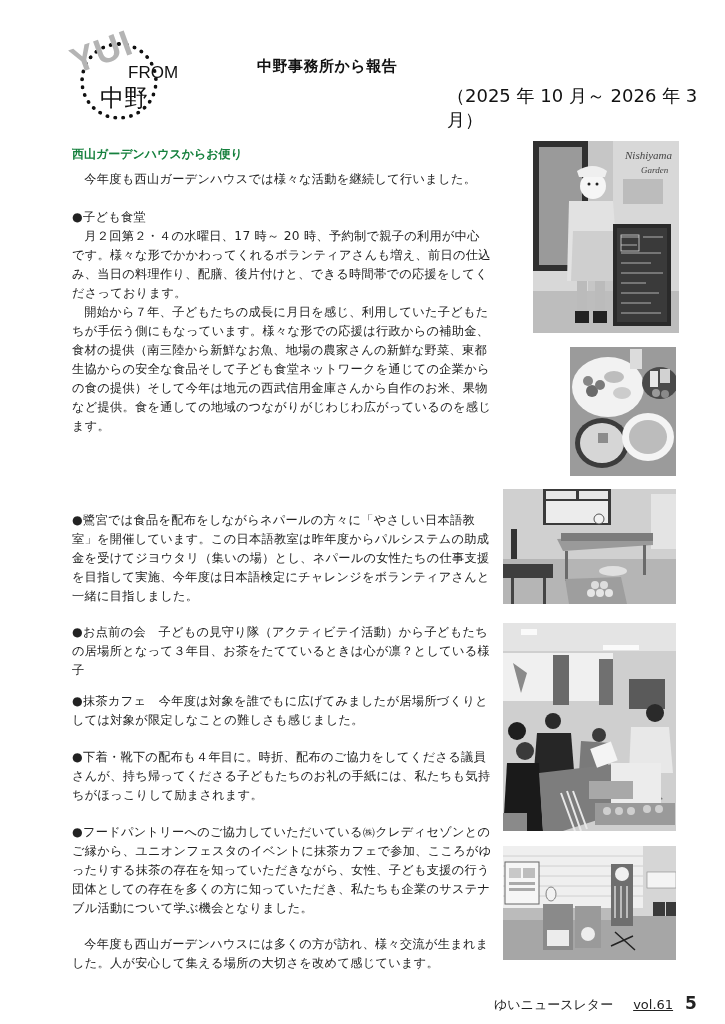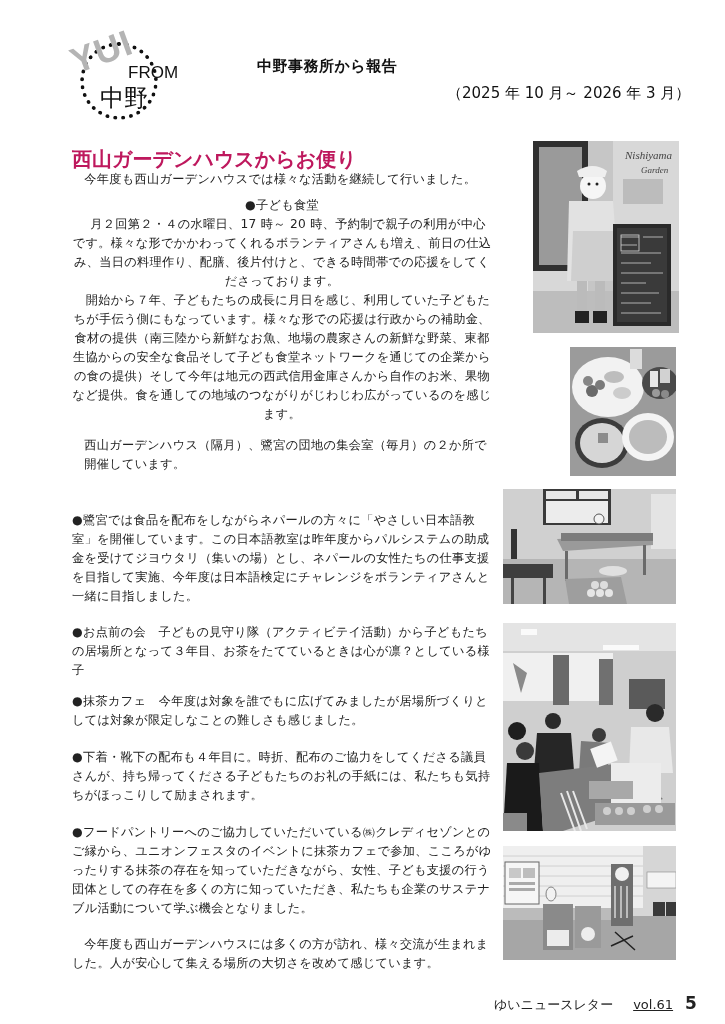--- a/index.html
+++ b/index.html
@@ -6,23 +6,23 @@
   html, body { width: 725px; height: 1024px; background: #ffffff; overflow: hidden; }
   body { position: relative; font-family: "DejaVu Sans", "Liberation Sans", sans-serif; color: #1a1a1a; }
 
   .logo { position: absolute; left: 60px; top: 22px; width: 130px; height: 110px; }
   .logo-circle { position: absolute; left: 20px; top: 20px; width: 78px; height: 78px; border-radius: 50%; border: 4px dotted #111; }
   .logo-yui { position: absolute; left: 10px; top: 12px; font-family: "Liberation Sans", sans-serif; font-weight: bold; font-size: 36px; color: #b4b4b4; transform: rotate(-20deg); letter-spacing: 1px; line-height: 1; }
   .logo-from { position: absolute; left: 68px; top: 42px; font-family: "Liberation Sans", sans-serif; font-size: 17px; color: #111; letter-spacing: 0px; line-height: 1; }
   .logo-nakano { position: absolute; left: 40px; top: 64px; font-size: 24px; color: #111; line-height: 1; }
 
   .page-title { position: absolute; left: 257px; top: 57px; font-size: 15px; font-weight: bold; color: #111; letter-spacing: 0.5px; }
-  .period { position: absolute; left: 447px; top: 84px; font-size: 15px; color: #111; }
-
-  .section-title { position: absolute; left: 72px; top: 146px; font-size: 20px; font-weight: bold; color: #be185d; }
+  .period { position: absolute; left: 447px; top: 84px; font-size: 18px; color: #111; }
+
+  .section-title { position: absolute; left: 72px; top: 146px; font-size: 12px; font-weight: bold; color: #15803d; }
 
   .body-text { position: absolute; left: 72px; width: 420px; font-size: 12.2px; line-height: 19px; color: #222; letter-spacing: 0.3px; }
   .body-text p { margin: 0; }
   .indent { text-indent: 1em; }
   .hang { padding-left: 1em; }
 
   .photo { position: absolute; background: #ec4899; overflow: hidden; }
   .photo svg { display: block; width: 100%; height: 100%; }
 
   .footer { position: absolute; left: 494px; top: 993px; font-size: 13px; color: #222; }
@@ -41,28 +41,27 @@
 
 <div class="page-title">中野事務所から報告</div>
 <div class="period">（2025 年 10 月～ 2026 年 3 月）</div>
 
 <div class="section-title">西山ガーデンハウスからお便り</div>
 
 <div class="body-text" style="top:170px;">
   <p class="indent">今年度も西山ガーデンハウスでは様々な活動を継続して行いました。</p>
 </div>
 
-<div class="body-text" style="top:196px;text-align:center;">
+<div class="body-text" style="top:208px;">
   <p>●子ども食堂</p>
   <p class="indent">月２回第２・４の水曜日、17 時～ 20 時、予約制で親子の利用が中心です。様々な形でかかわってくれるボランティアさんも増え、前日の仕込み、当日の料理作り、配膳、後片付けと、できる時間帯での応援をしてくださっております。</p>
   <p class="indent">開始から７年、子どもたちの成長に月日を感じ、利用していた子どもたちが手伝う側にもなっています。様々な形での応援は行政からの補助金、食材の提供（南三陸から新鮮なお魚、地場の農家さんの新鮮な野菜、東都生協からの安全な食品そして子ども食堂ネットワークを通じての企業からの食の提供）そして今年は地元の西武信用金庫さんから自作のお米、果物など提供。食を通しての地域のつながりがじわじわ広がっているのを感じます。</p>
 </div>
 
 <div class="body-text" style="top:436px;">
-  <p class="hang">西山ガーデンハウス（隔月）、鷺宮の団地の集会室（毎月）の２か所で開催しています。</p>
 </div>
 
 <div class="body-text" style="top:511px;">
   <p>●鷺宮では食品を配布をしながらネパールの方々に「やさしい日本語教室」を開催しています。この日本語教室は昨年度からパルシステムの助成金を受けてジヨウタリ（集いの場）とし、ネパールの女性たちの仕事支援を目指して実施、今年度は日本語検定にチャレンジをボランティアさんと一緒に目指しました。</p>
 </div>
 
 <div class="body-text" style="top:623px;">
   <p>●お点前の会　子どもの見守り隊（アクティビテイ活動）から子どもたちの居場所となって３年目、お茶をたてているときは心が凛？としている様子</p>
 </div>
 

